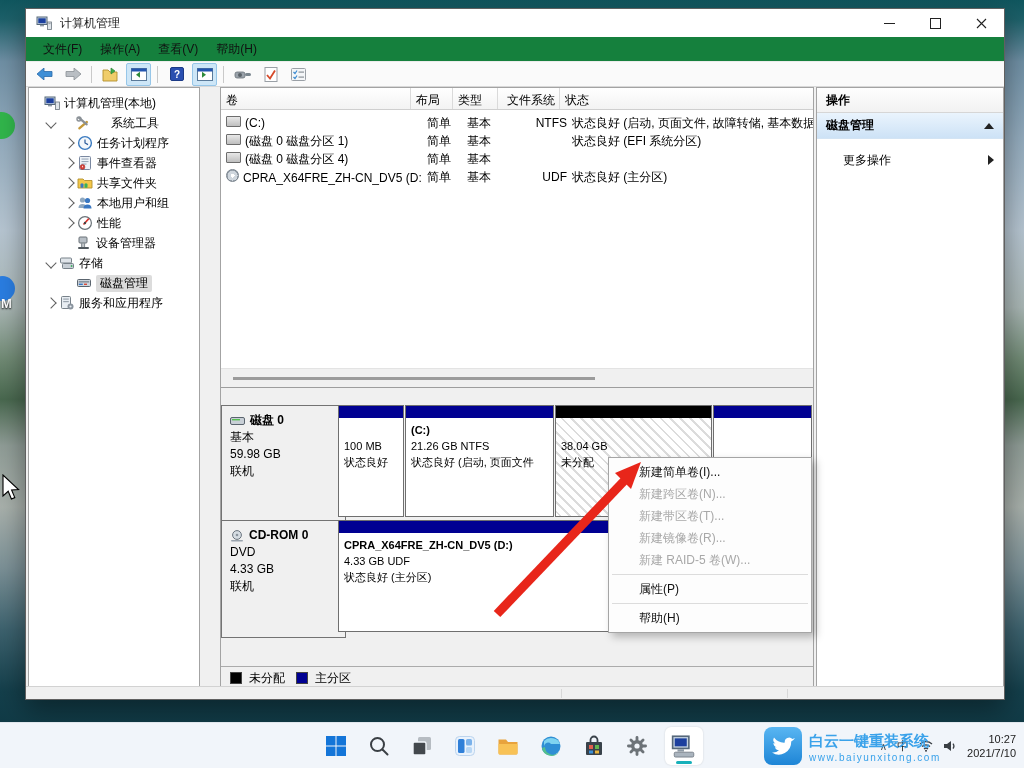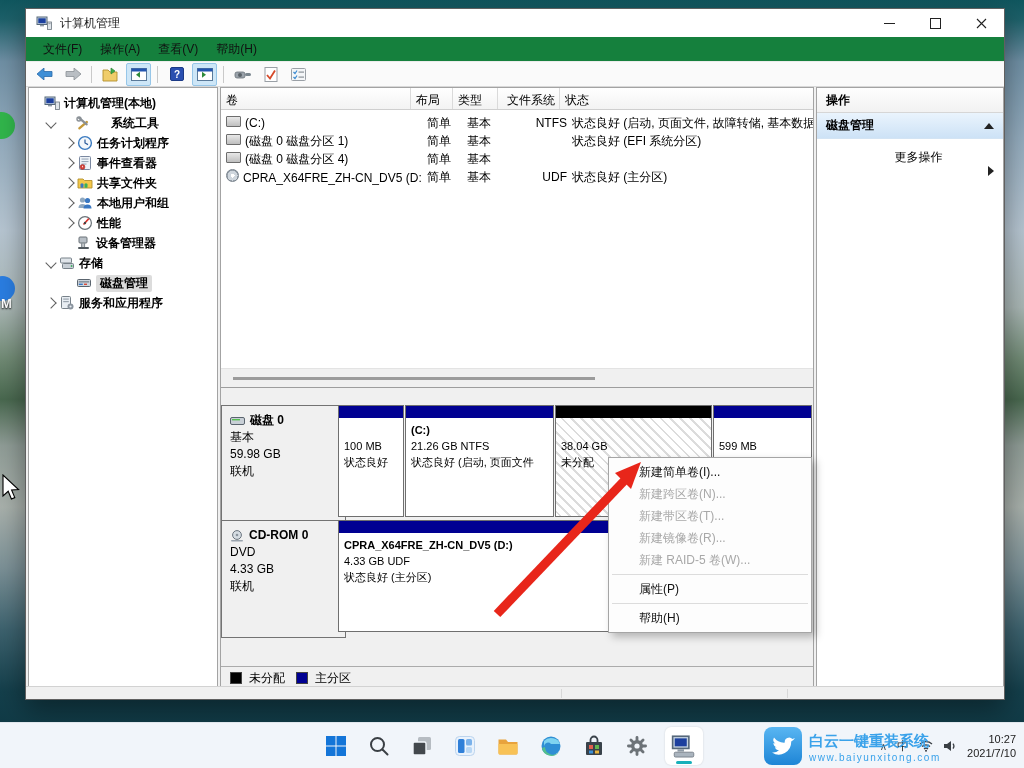--- a/index.html
+++ b/index.html
@@ -20,21 +20,21 @@
   .max-glyph{width:9px;height:9px;border:1px solid #222;display:block;}
   #menubar{left:0;top:28px;width:100%;height:24px;background:#15803d;display:flex;align-items:center;padding-left:8px;}
   .menu-item{padding:3px 9px;color:#111;}
   #toolbar{left:0;top:52px;width:100%;height:26px;background:#fafafa;border-top:1px solid #ececec;
     border-bottom:1px solid #d8d8d8;display:flex;align-items:center;padding-left:6px;gap:3px;}
   .tbi{width:23px;height:21px;display:flex;align-items:center;justify-content:center;border:1px solid transparent;}
   .tbi.sel{background:#cde6f7;border:1px solid #96c6e8;border-radius:2px;}
   .tbsep{width:1px;height:17px;background:#c9c9c9;margin:0 3px;}
   
   .pane{background:#fff;border:1px solid #a3a3a3;}
-  #tree-pane{left:2px;top:78px;width:190px;height:601px;overflow:hidden;font-weight:bold;}
+  #tree-pane{left:2px;top:78px;width:172px;height:601px;overflow:hidden;}
   #mid-pane{left:194px;top:78px;width:594px;height:601px;overflow:hidden;}
   #act-pane{left:790px;top:78px;width:188px;height:601px;overflow:hidden;}
   
   .tnode{display:flex;align-items:center;height:20px;gap:4px;white-space:nowrap;}
   .chev{width:7px;height:7px;border-right:1.4px solid #5f5f5f;border-bottom:1.4px solid #5f5f5f;flex:none;}
   .chev.col{transform:rotate(-45deg);}
   .chev.exp{transform:rotate(45deg);}
   .chev.none{border:none;}
   .tico{width:16px;height:16px;flex:none;display:inline-block;}
   .tsel{background:#dcdcdc;padding:0 4px;border-radius:2px;}
@@ -65,21 +65,21 @@
   #legend{left:0;top:578px;width:100%;height:23px;background:#f0f0f0;border-top:1px solid #ababab;
     display:flex;align-items:center;gap:7px;padding-left:9px;}
   .sw{width:10px;height:10px;border:1px solid #444;display:inline-block;}
   
   #act-title{height:24px;line-height:24px;padding-left:9px;font-weight:bold;background:linear-gradient(#fefefe,#f2f2f2);
     border-bottom:1px solid #d6d6d6;}
   #act-group{height:25px;display:flex;align-items:center;padding:0 9px;font-weight:bold;
     background:linear-gradient(#eaf4fd,#cde2f6);border-bottom:1px solid #d3e4f4;}
   .tri-up{width:0;height:0;border-left:5px solid transparent;border-right:5px solid transparent;border-bottom:6px solid #222;margin-left:auto;}
   .tri-right{width:0;height:0;border-top:5px solid transparent;border-bottom:5px solid transparent;border-left:6px solid #222;margin-left:auto;}
-  #act-item{height:22px;display:flex;align-items:center;padding:0 9px 0 26px;margin-top:10px;flex-direction:column;}
+  #act-item{height:22px;display:flex;align-items:center;padding:0 9px 0 26px;margin-top:10px;}
   
   #statusbar{left:0;bottom:0;width:100%;height:13px;background:#f0f0f0;border-top:1px solid #d2d2d2;}
   .snotch{position:absolute;top:2px;width:1px;height:9px;background:#d8d8d8;}
   
   #ctx{left:608px;top:457px;width:204px;background:#fdfdfd;border:1px solid #a5a5a5;
     box-shadow:4px 4px 8px rgba(0,0,0,.25);padding:3px 0;z-index:50;}
   .ci{height:22px;line-height:22px;padding-left:30px;color:#121212;white-space:nowrap;}
   .ci.dis{color:#a8a8a8;}
   .csep{height:1px;background:#dcdcdc;margin:3px 3px;}
   
@@ -424,24 +424,20 @@
           <div class="part hatch" style="left:334px;width:155px;">
             <div class="pbar black"></div>
             <div class="pbody">
                 <div style="height:16px;"></div>
                 <div>38.04 GB</div>
                 <div>未分配</div>
               </div>
           </div>
           <div class="part" style="left:492px;width:97px;">
             <div class="pbar navy"></div>
-            <div class="pbody">
-                <div style="height:16px;"></div>
-                <div>599 MB</div>
-              </div>
           </div>
         </div>
 
         <div class="drow" style="top:132px;">
           <div class="dinfo">
             <div class="dname">
                 <span>
                   <svg width="14" height="12" viewBox="0 0 14 12">
                     <circle cx="7" cy="5" r="4.4" fill="#d5dce2" stroke="#6a747e"></circle>
                     <circle cx="7" cy="5" r="1.3" fill="#8a949e"></circle>

